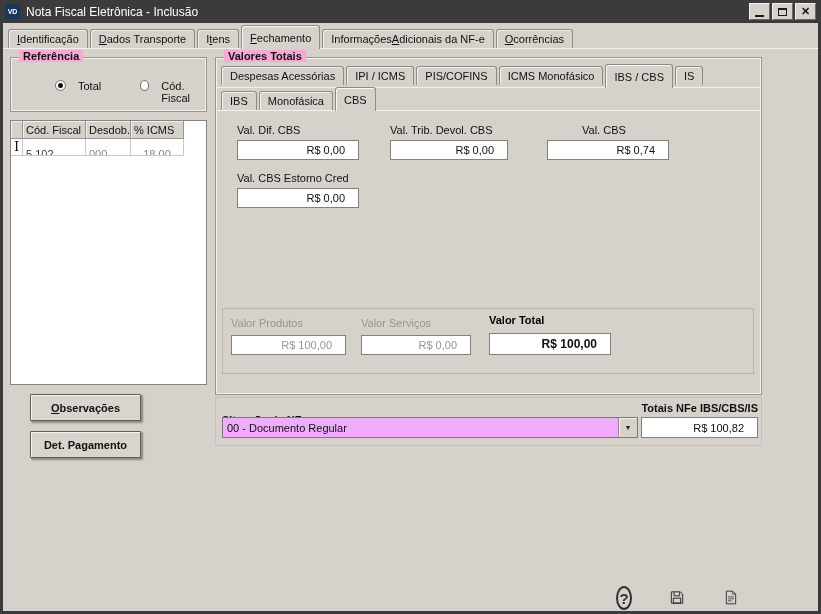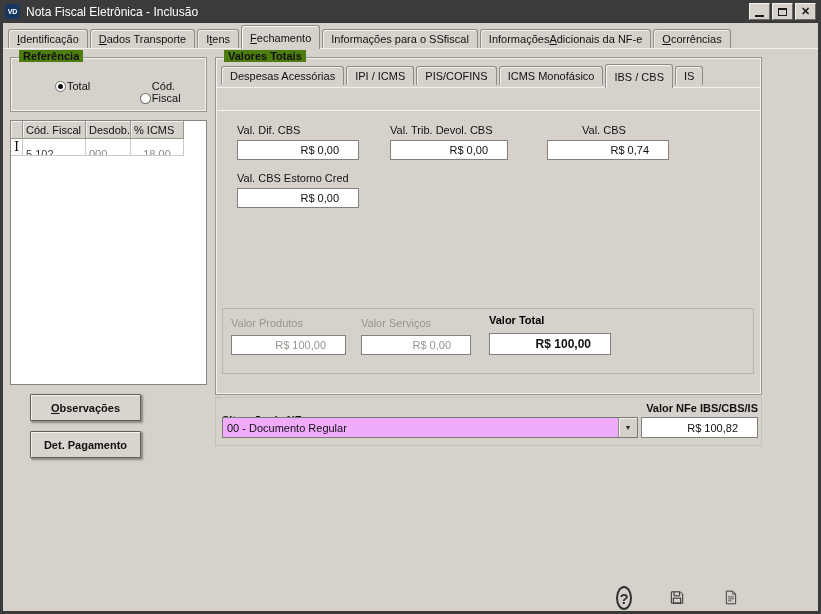--- a/index.html
+++ b/index.html
@@ -33,25 +33,25 @@
   .main-tabs{left:8px;top:25px;height:23px;}
   .main-line{left:3px;right:3px;top:48px;}
   .vt-tabs1{left:221px;top:64px;height:23px;align-items:center;}
   .vt-line1{left:217px;width:543px;top:87px;}
   .vt-tabs2{left:221px;top:88px;height:22px;}
   .vt-line2{left:217px;width:543px;top:110px;}
 
   
   .groupbox{position:absolute;border:1px solid #979590;box-sizing:border-box;
             box-shadow:inset 1px 1px 0 #f2f1ee, inset -1px -1px 0 #f2f1ee;}
-  .gb-caption{position:absolute;top:-8px;left:8px;background:#4d7c0f;padding:0 4px;font-weight:bold;white-space:nowrap;}
+  .gb-caption{position:absolute;top:-8px;left:8px;background:#f9a8d4;padding:0 4px;font-weight:bold;white-space:nowrap;}
   #gb-referencia{left:10px;top:57px;width:197px;height:55px;}
   #gb-valores{left:215px;top:57px;width:547px;height:338px;}
 
-  .opt{position:absolute;top:22px;display:flex;align-items:flex-end;gap:1px;padding-left:32px;}
+  .opt{position:absolute;top:22px;display:flex;align-items:flex-start;gap:12px;padding-left:32px;}
   .radio{width:11px;height:11px;border-radius:50%;background:#fff;border:1px solid #716f6a;
          box-sizing:border-box;display:flex;align-items:center;justify-content:center;}
   .radio .dot{width:5px;height:5px;border-radius:50%;background:#101010;display:none;}
   .opt.selected .dot{display:block;}
 
   
   .grid{position:absolute;left:10px;top:120px;width:197px;height:265px;background:#fff;
         border:1px solid #87857f;box-sizing:border-box;overflow:hidden;}
   .grow{display:flex;}
   .gh{height:18px;box-sizing:border-box;background:#d6d2cb;border-right:1px solid #97958f;
@@ -72,21 +72,21 @@
   
   .btn{position:absolute;display:flex;align-items:center;justify-content:center;background:#d9d5ce;
        border:1px solid #5f5e5a;border-radius:1px;font-weight:bold;font-size:11px;box-sizing:border-box;
        box-shadow:inset 1px 1px 0 #f4f3f0, 1.5px 1.5px 2px rgba(0,0,0,.35);}
   #btn-obs{left:30px;top:394px;width:111px;height:27px;}
   #btn-det{left:30px;top:431px;width:111px;height:27px;}
 
   
   .flabel{position:absolute;white-space:nowrap;}
   .field{position:absolute;height:20px;background:#fff;border:1px solid #82807b;box-sizing:border-box;
-         display:flex;align-items:center;justify-content:flex-end;padding:0 19px;}
+         display:flex;align-items:center;justify-content:flex-end;padding:0 13px;}
   #lbl-dif{left:237px;top:124px;} #fld-dif{left:237px;top:140px;width:122px;}
   #lbl-devol{left:390px;top:124px;} #fld-devol{left:390px;top:140px;width:118px;}
   #lbl-cbs{left:547px;top:124px;margin-left:35px;} #fld-cbs{left:547px;top:140px;width:122px;}
   #lbl-estorno{left:237px;top:172px;} #fld-estorno{left:237px;top:188px;width:122px;}
 
   
   #totals{position:absolute;left:222px;top:308px;width:532px;height:66px;border:1px solid #b7b5af;box-sizing:border-box;}
   .tp-label{position:absolute;top:8px;color:#97958d;white-space:nowrap;}
   #tp-lbl-prod{left:8px;} #tp-lbl-serv{left:138px;}
   #tp-lbl-total{left:266px;top:5px;color:#000;font-weight:bold;}
@@ -150,25 +150,20 @@
         <span>I</span>
         <span class="hk">t</span>
         <span>ens</span>
       </div>
     <div class="tab active">
         <span></span>
         <span class="hk">F</span>
         <span>echamento</span>
       </div>
     <div class="tab">
-        <span>Informações para o SSfiscal</span>
-        <span class="hk"></span>
-        <span></span>
-      </div>
-    <div class="tab">
         <span>Informações </span>
         <span class="hk">A</span>
         <span>dicionais da NF-e</span>
       </div>
     <div class="tab">
         <span></span>
         <span class="hk">O</span>
         <span>corrências</span>
       </div>
   </div>
@@ -235,20 +230,31 @@
       </div>
     <div class="tab active">
         <span>IBS / CBS</span>
       </div>
     <div class="tab">
         <span>IS</span>
       </div>
   </div>
   <div class="hline vt-line1"></div>
 
+  <div class="tabstrip vt-tabs2">
+    <div class="tab">
+        <span>IBS</span>
+      </div>
+    <div class="tab">
+        <span>Monofásica</span>
+      </div>
+    <div class="tab active">
+        <span>CBS</span>
+      </div>
+  </div>
   <div class="hline vt-line2"></div>
 
   <div class="flabel" id="lbl-dif">Val. Dif. CBS</div>
   <div class="field" id="fld-dif">R$ 0,00</div>
   <div class="flabel" id="lbl-devol">Val. Trib. Devol. CBS</div>
   <div class="field" id="fld-devol">R$ 0,00</div>
   <div class="flabel" id="lbl-cbs">Val. CBS</div>
   <div class="field" id="fld-cbs">R$ 0,74</div>
   <div class="flabel" id="lbl-estorno">Val. CBS Estorno Cred</div>
   <div class="field" id="fld-estorno">R$ 0,00</div>
@@ -263,21 +269,21 @@
   </div>
 
   <div id="bottom-panel">
     <div class="flabel" id="sit-label">Situação da NF:</div>
     <div class="combo">
       <div class="combo-text">00 - Documento Regular</div>
       <div class="combo-btn">
           <span>▼</span>
         </div>
     </div>
-    <div class="flabel" id="nfe-label">Valor NFe IBS/CBS/IS</div>
+    <div class="flabel" id="nfe-label">Totais NFe IBS/CBS/IS</div>
     <div class="field" id="fld-nfe">R$ 100,82</div>
   </div>
 
   <button class="icon-btn" id="help-btn">
     <span class="help-circle">?</span>
   </button>
   <button class="icon-btn" id="save-btn">
     <svg width="27" height="27" viewBox="0 0 24 24" fill="none" stroke="#2f2f2f" stroke-width="1.5">
       <path d="M3.5 3.5 H17 L20.5 7 V20.5 H3.5 Z"></path>
       <path d="M7.5 3.5 V9.5 H16 V3.5"></path>

